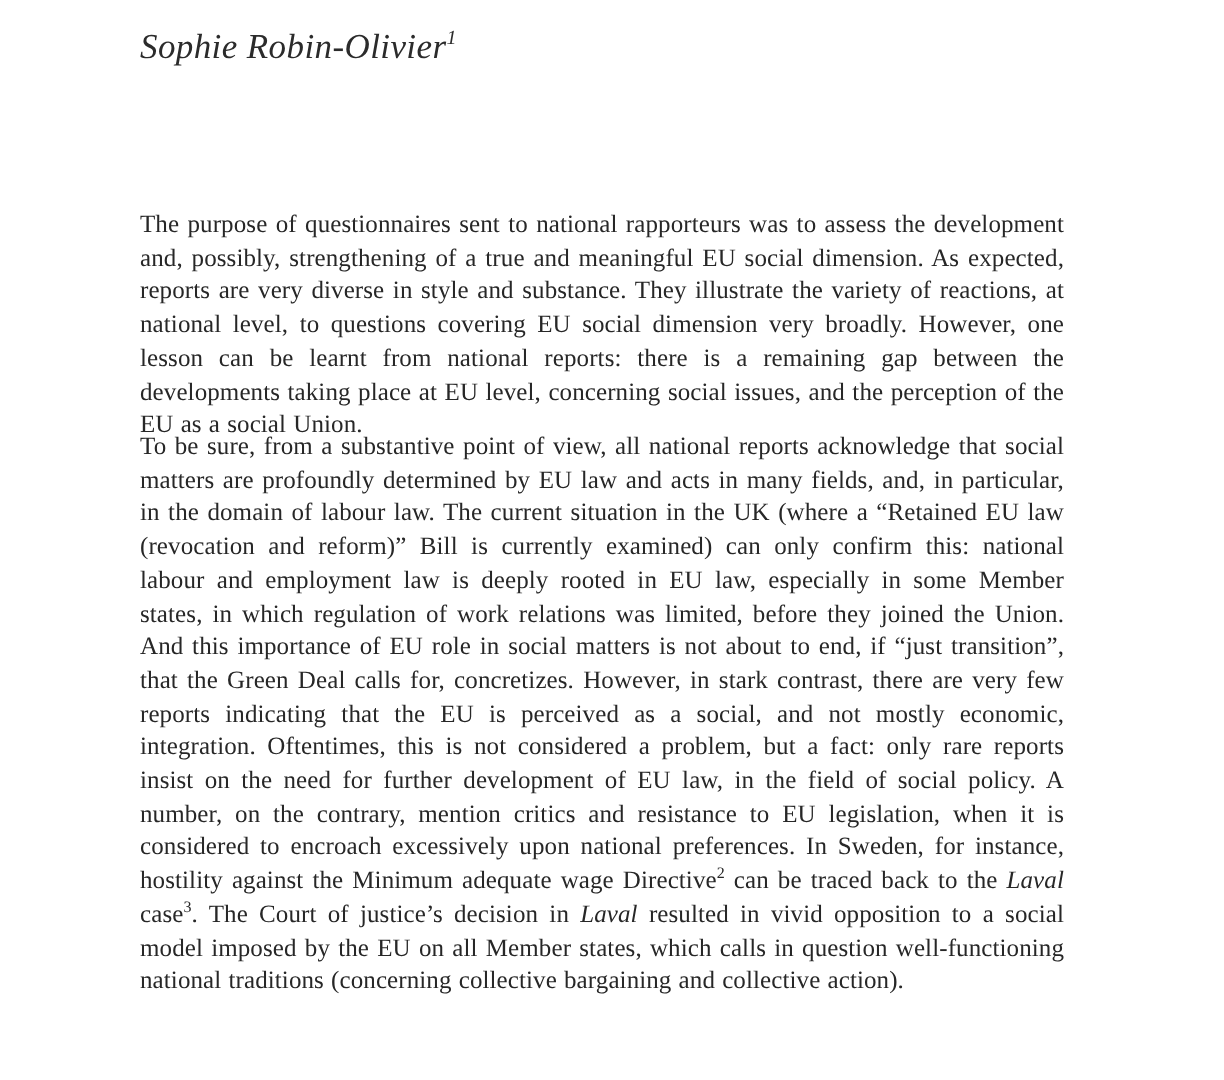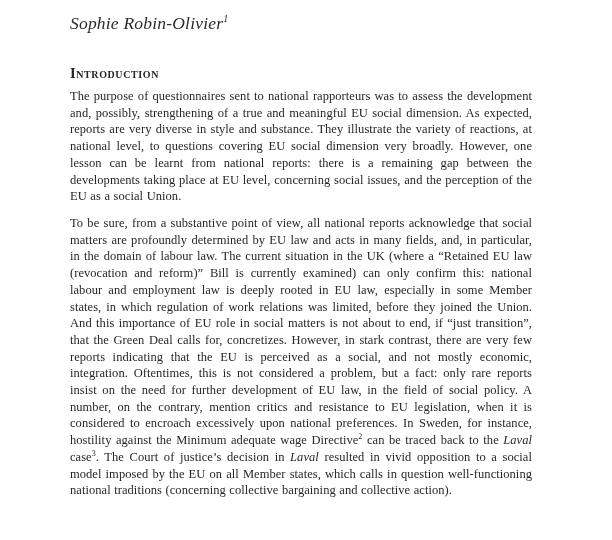--- a/index.html
+++ b/index.html
@@ -52,38 +52,37 @@
     left: 70px;
     width: 462px;
     margin: 0;
     font-size: 12.5px;
     line-height: 16.7px;
     text-align: justify;
     letter-spacing: 0.05px;
     word-spacing: 0.4px;
     color: #272727;
   }
-  .para-1 { top: 88px; }
+  .para-1 { top: 104px; }
   .para-2 { top: 215px; }
   .body-para sup {
     font-size: 8px;
     line-height: 0;
     vertical-align: super;
   }
   .body-para i {
   }
 </style>
 </head>
 <body>
 
 <div class="page">
 
   <div class="author-line">
     <span>Sophie Robin-Olivier</span><sup>1</sup>
   </div>
 
-  <h2 class="section-heading">Introduction</h2>
 
   <p class="body-para para-1"><span>The purpose of questionnaires sent to national rapporteurs was to assess the development and, possibly, strengthening of a true and meaningful EU social dimension. As expected, reports are very diverse in style and substance. They illustrate the variety of reactions, at national level, to questions covering EU social dimension very broadly. However, one lesson can be learnt from national reports: there is a remaining gap between the developments taking place at EU level, concerning social issues, and the perception of the EU as a social Union.</span></p>
 
   <p class="body-para para-2"><span>To be sure, from a substantive point of view, all national reports acknowledge that social matters are profoundly determined by EU law and acts in many fields, and, in particular, in the domain of labour law. The current situation in the UK (where a “Retained EU law (revocation and reform)” Bill is currently examined) can only confirm this: national labour and employment law is deeply rooted in EU law, especially in some Member states, in which regulation of work relations was limited, before they joined the Union. And this importance of EU role in social matters is not about to end, if “just transition”, that the Green Deal calls for, concretizes. However, in stark contrast, there are very few reports indicating that the EU is perceived as a social, and not mostly economic, integration. Oftentimes, this is not considered a problem, but a fact: only rare reports insist on the need for further development of EU law, in the field of social policy. A number, on the contrary, mention critics and resistance to EU legislation, when it is considered to encroach excessively upon national preferences. In Sweden, for instance, hostility against the Minimum adequate wage Directive</span><sup>2</sup><span> can be traced back to the </span><i>Laval</i><span> case</span><sup>3</sup><span>. The Court of justice’s decision in </span><i>Laval</i><span> resulted in vivid opposition to a social model imposed by the EU on all Member states, which calls in question well-functioning national traditions (concerning collective bargaining and collective action).</span></p>
 
 </div>
 
 </body></html>

